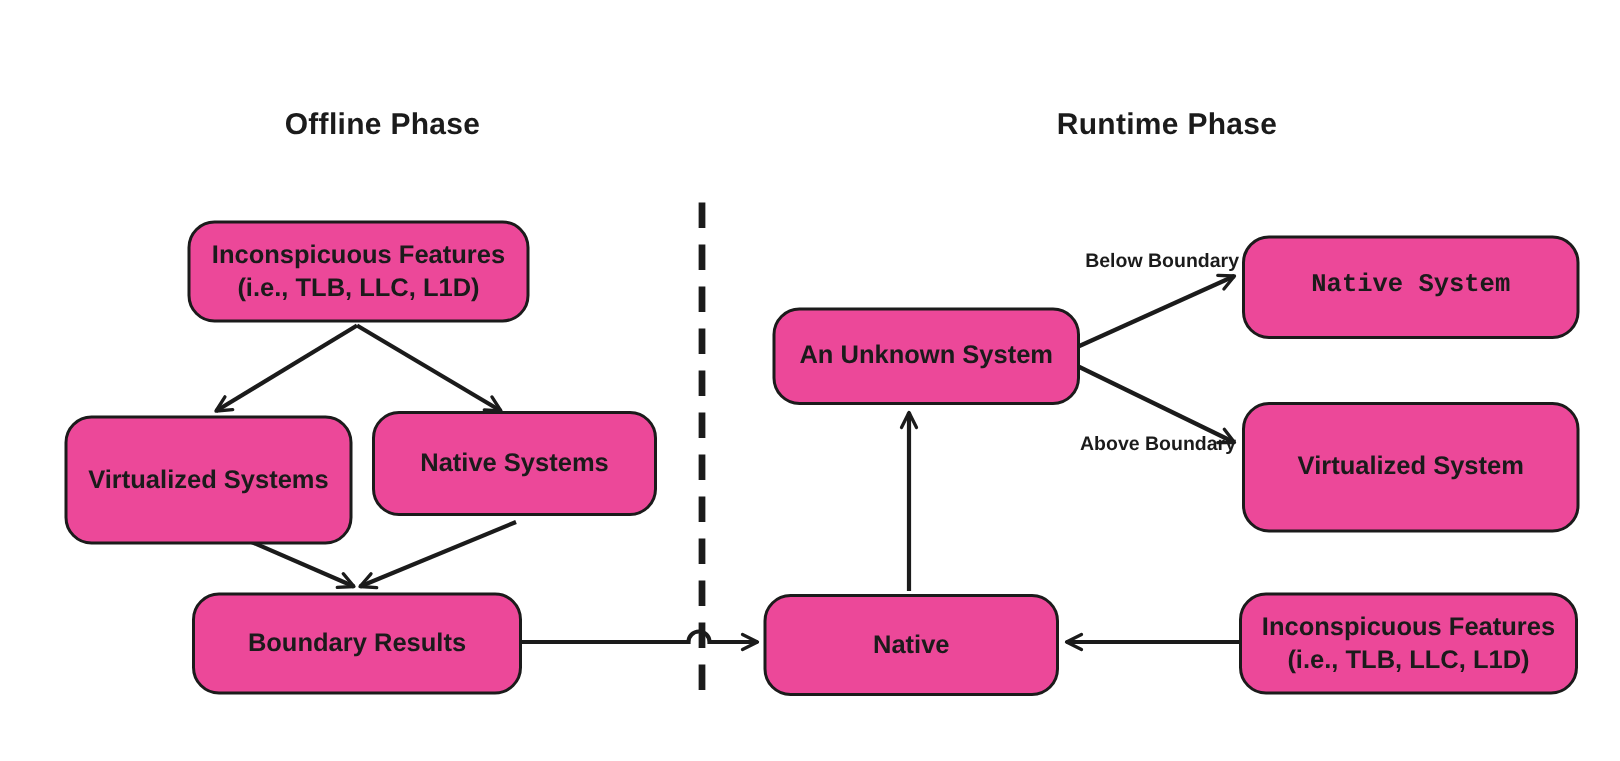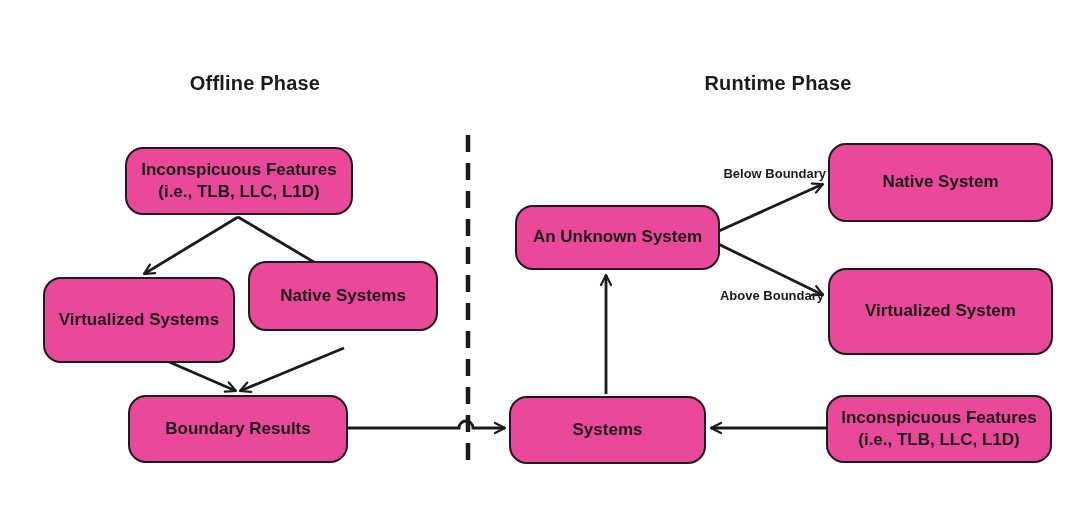--- a/index.html
+++ b/index.html
@@ -49,24 +49,24 @@
     align-items: center;
     justify-content: center;
     font-size: 17px;
     font-weight: 700;
     text-align: center;
     line-height: 1.32;
     white-space: nowrap;
   }
   .n-off-features    { left: 125px; top: 147px; width: 228px; height: 68px; }
   .n-virt-systems    { left: 43px;  top: 277px; width: 192px; height: 86px; }
-  .n-native-systems  { left: 248px; top: 261px; width: 190px; height: 70px; }
+  .n-native-systems  { left: 248px; top: 274px; width: 190px; height: 70px; }
   .n-boundary        { left: 128px; top: 395px; width: 220px; height: 68px; }
   .n-unknown         { left: 515px; top: 205px; width: 205px; height: 65px; }
-  .n-native-system   { left: 828px; top: 143px; width: 225px; height: 79px; }
+  .n-native-system   { left: 828px; top: 157px; width: 225px; height: 69px; font-family: Liberation Mono, monospace; }
   .n-virt-system     { left: 828px; top: 268px; width: 225px; height: 87px; }
   .n-malware         { left: 509px; top: 396px; width: 197px; height: 68px; }
   .n-run-features    { left: 826px; top: 395px; width: 226px; height: 68px; }
 
   .edge-label {
     position: absolute;
     font-size: 13px;
     font-weight: 700;
     text-align: right;
     white-space: nowrap;
@@ -122,21 +122,21 @@
   <div class="node n-unknown">
     <span>An Unknown System</span>
   </div>
   <div class="node n-native-system">
     <span>Native System</span>
   </div>
   <div class="node n-virt-system">
     <span>Virtualized System</span>
   </div>
   <div class="node n-malware">
-    <span>Systems</span>
+    <span>Native</span>
   </div>
   <div class="node n-run-features">
     <span>Inconspicuous Features</span>
     <span>(i.e., TLB, LLC, L1D)</span>
   </div>
 
   <div class="edge-label l-below">Below Boundary</div>
   <div class="edge-label l-above">Above Boundary</div>
 
 </div>

